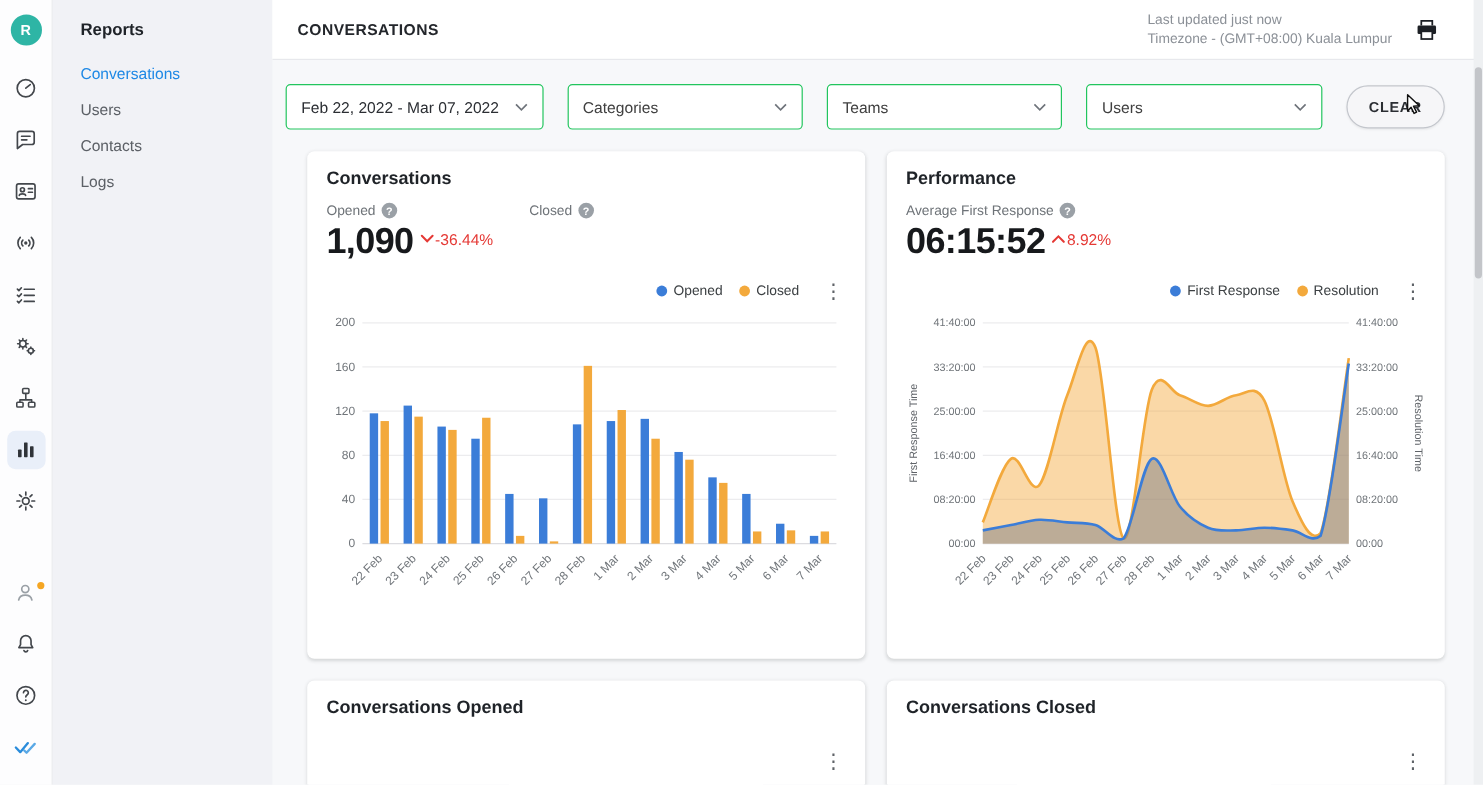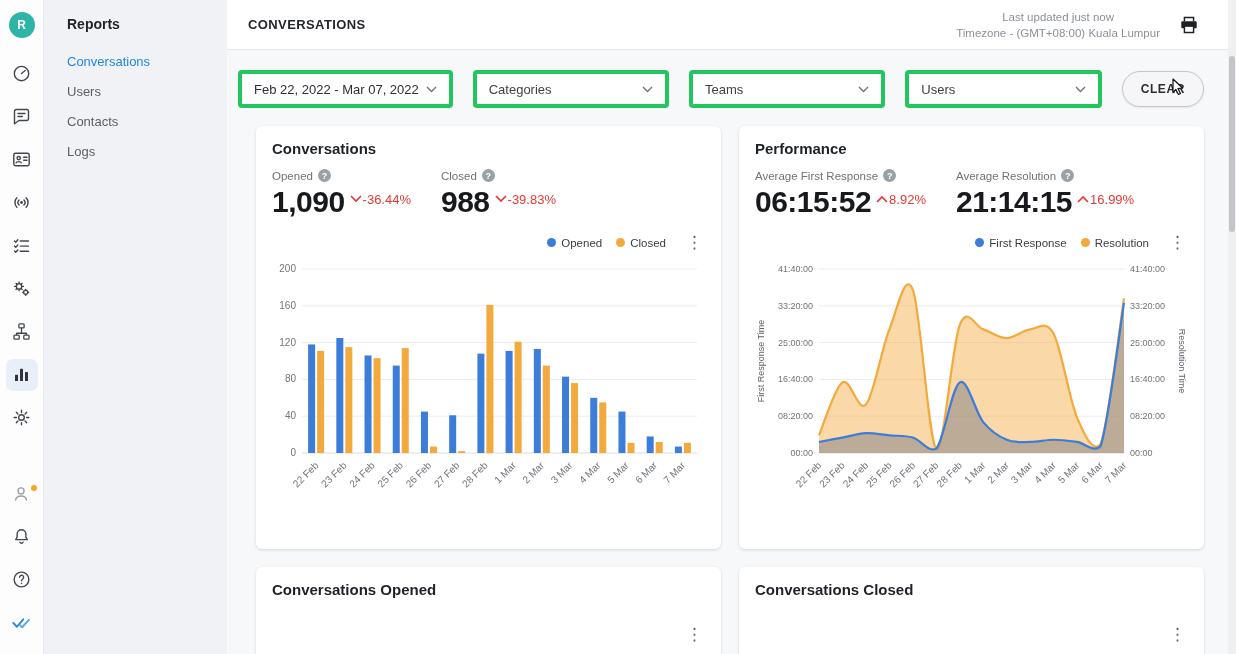--- a/index.html
+++ b/index.html
@@ -21,28 +21,28 @@
   
   .sidebar{width:183px;min-width:183px;background:#f1f2f6;padding:16px 0 0 23px}
   .sidebar-title{font-size:14px;font-weight:bold;color:#1f2328;margin-bottom:14px}
   .side-item{display:block;font-size:13px;color:#5c6066;padding:7.5px 0;cursor:pointer}
   .side-item.active{color:#1e88e5}
 
   
   .main{flex:1;display:flex;flex-direction:column;min-width:0}
   .topbar{height:50px;min-height:50px;background:#fff;border-bottom:1px solid #e7e8ec;display:flex;align-items:center;padding:0 36px 0 21px}
   .topbar-title{font-size:13px;font-weight:bold;letter-spacing:.4px;color:#23262b}
-  .topbar-right{margin-left:auto;text-align:center;font-size:11.5px;color:#8b9097;line-height:16px}
+  .topbar-right{margin-left:auto;text-align:left;font-size:11.5px;color:#8b9097;line-height:16px}
   .print-btn{margin-left:18px;cursor:pointer;display:flex;background:none;border:none}
 
   .content{flex:1;padding:20px 32px 0 29px;overflow:hidden}
 
   
   .filters{display:flex;gap:20px;align-items:center;margin:0 0 18px -18px}
-  .select{height:38px;background:#fff;border:4px solid #22c55e;border-radius:4px;display:flex;align-items:center;padding:0 12px;font-size:13px;cursor:pointer}
+  .select{height:38px;background:#fff;border:1px solid #22c55e;border-radius:4px;display:flex;align-items:center;padding:0 12px;font-size:13px;cursor:pointer}
   .select .val{color:#2b2e33}
   .select .ph{color:#404040}
   .select .chev-dn{margin-left:auto;color:#6f747b;display:flex}
   .sel-date{width:221px}
   .sel-std{width:202px}
   .clear-btn{margin-left:auto;height:36px;padding:0 18px;border-radius:18px;border:1px solid #c3c6cc;background:#f6f6f8;font-size:12px;font-weight:bold;letter-spacing:.6px;color:#2b2e33;cursor:pointer;box-shadow:0 1px 2px rgba(0,0,0,.08)}
 
   
   .cards-row{display:flex;gap:18px}
   .cards-row.second{margin-top:18px}
@@ -258,29 +258,20 @@
                       <path d="M1.5 1.5L6 6l4.5-4.5" fill="none" stroke="currentColor" stroke-width="1.7" stroke-linecap="round"></path>
                     </svg>
                   <span>-36.44%</span>
                 </span>
               </div>
             </div>
             <div class="stat">
               <div class="stat-label">
                 <span>Closed</span>
                 <span class="help-dot"></span>
-              </div>
-              <div class="stat-line">
-                <span class="stat-value">988</span>
-                <span class="stat-change">
-                  <svg class="chev dir-down" viewBox="0 0 12 8">
-                      <path d="M1.5 1.5L6 6l4.5-4.5" fill="none" stroke="currentColor" stroke-width="1.7" stroke-linecap="round"></path>
-                    </svg>
-                  <span>-39.83%</span>
-                </span>
               </div>
             </div>
           </div>
           <div class="legend">
             <span class="legend-item">
               <i class="dot" style="background: rgb(59, 125, 216);"></i>
               <span>Opened</span>
             </span>
             <span class="legend-item">
               <i class="dot" style="background: rgb(243, 169, 60);"></i>
@@ -359,35 +350,20 @@
               <div class="stat-line">
                 <span class="stat-value">06:15:52</span>
                 <span class="stat-change">
                   <svg class="chev dir-up" viewBox="0 0 12 8">
                       <path d="M1.5 1.5L6 6l4.5-4.5" fill="none" stroke="currentColor" stroke-width="1.7" stroke-linecap="round"></path>
                     </svg>
                   <span>8.92%</span>
                 </span>
               </div>
             </div>
-            <div class="stat">
-              <div class="stat-label">
-                <span>Average Resolution</span>
-                <span class="help-dot"></span>
-              </div>
-              <div class="stat-line">
-                <span class="stat-value">21:14:15</span>
-                <span class="stat-change">
-                  <svg class="chev dir-up" viewBox="0 0 12 8">
-                      <path d="M1.5 1.5L6 6l4.5-4.5" fill="none" stroke="currentColor" stroke-width="1.7" stroke-linecap="round"></path>
-                    </svg>
-                  <span>16.99%</span>
-                </span>
-              </div>
-            </div>
           </div>
           <div class="legend">
             <span class="legend-item">
               <i class="dot" style="background: rgb(59, 125, 216);"></i>
               <span>First Response</span>
             </span>
             <span class="legend-item">
               <i class="dot" style="background: rgb(243, 169, 60);"></i>
               <span>Resolution</span>
             </span>

